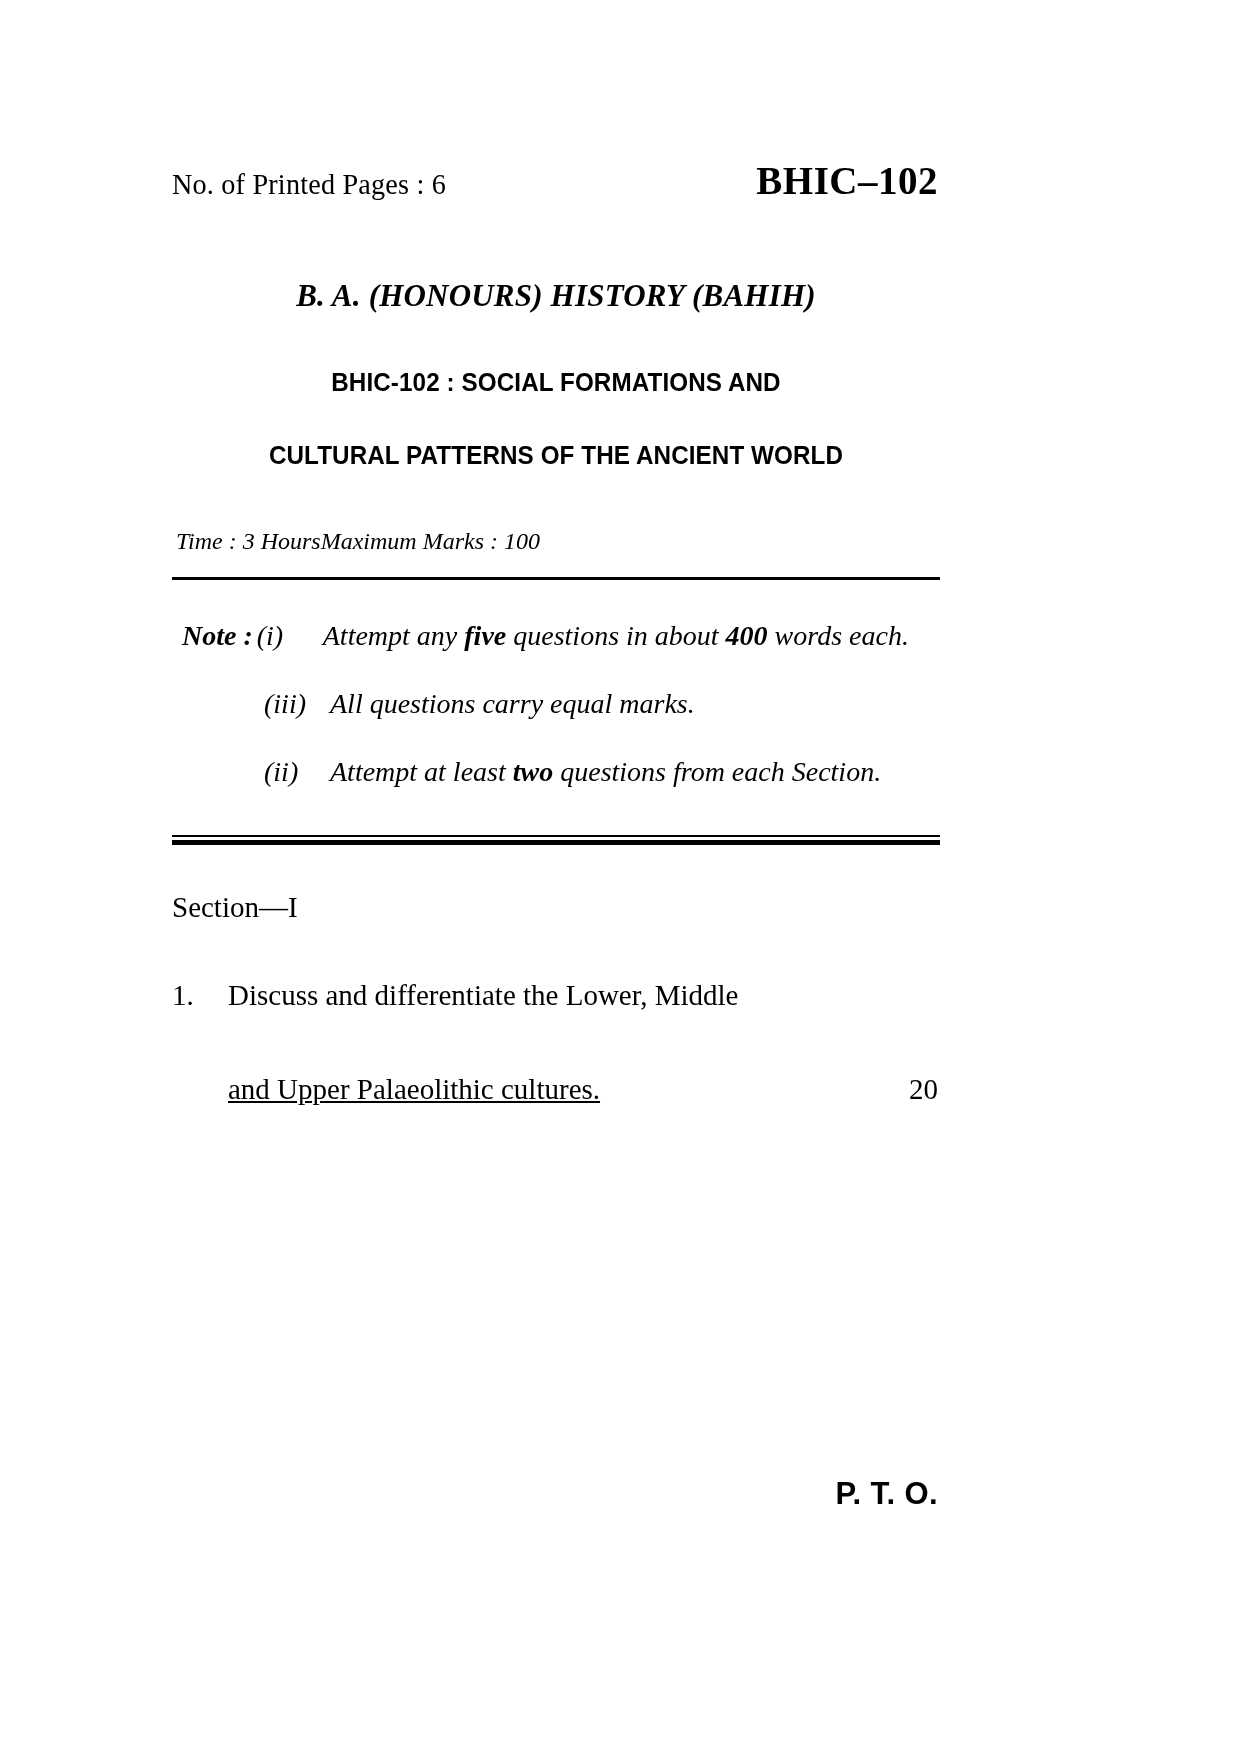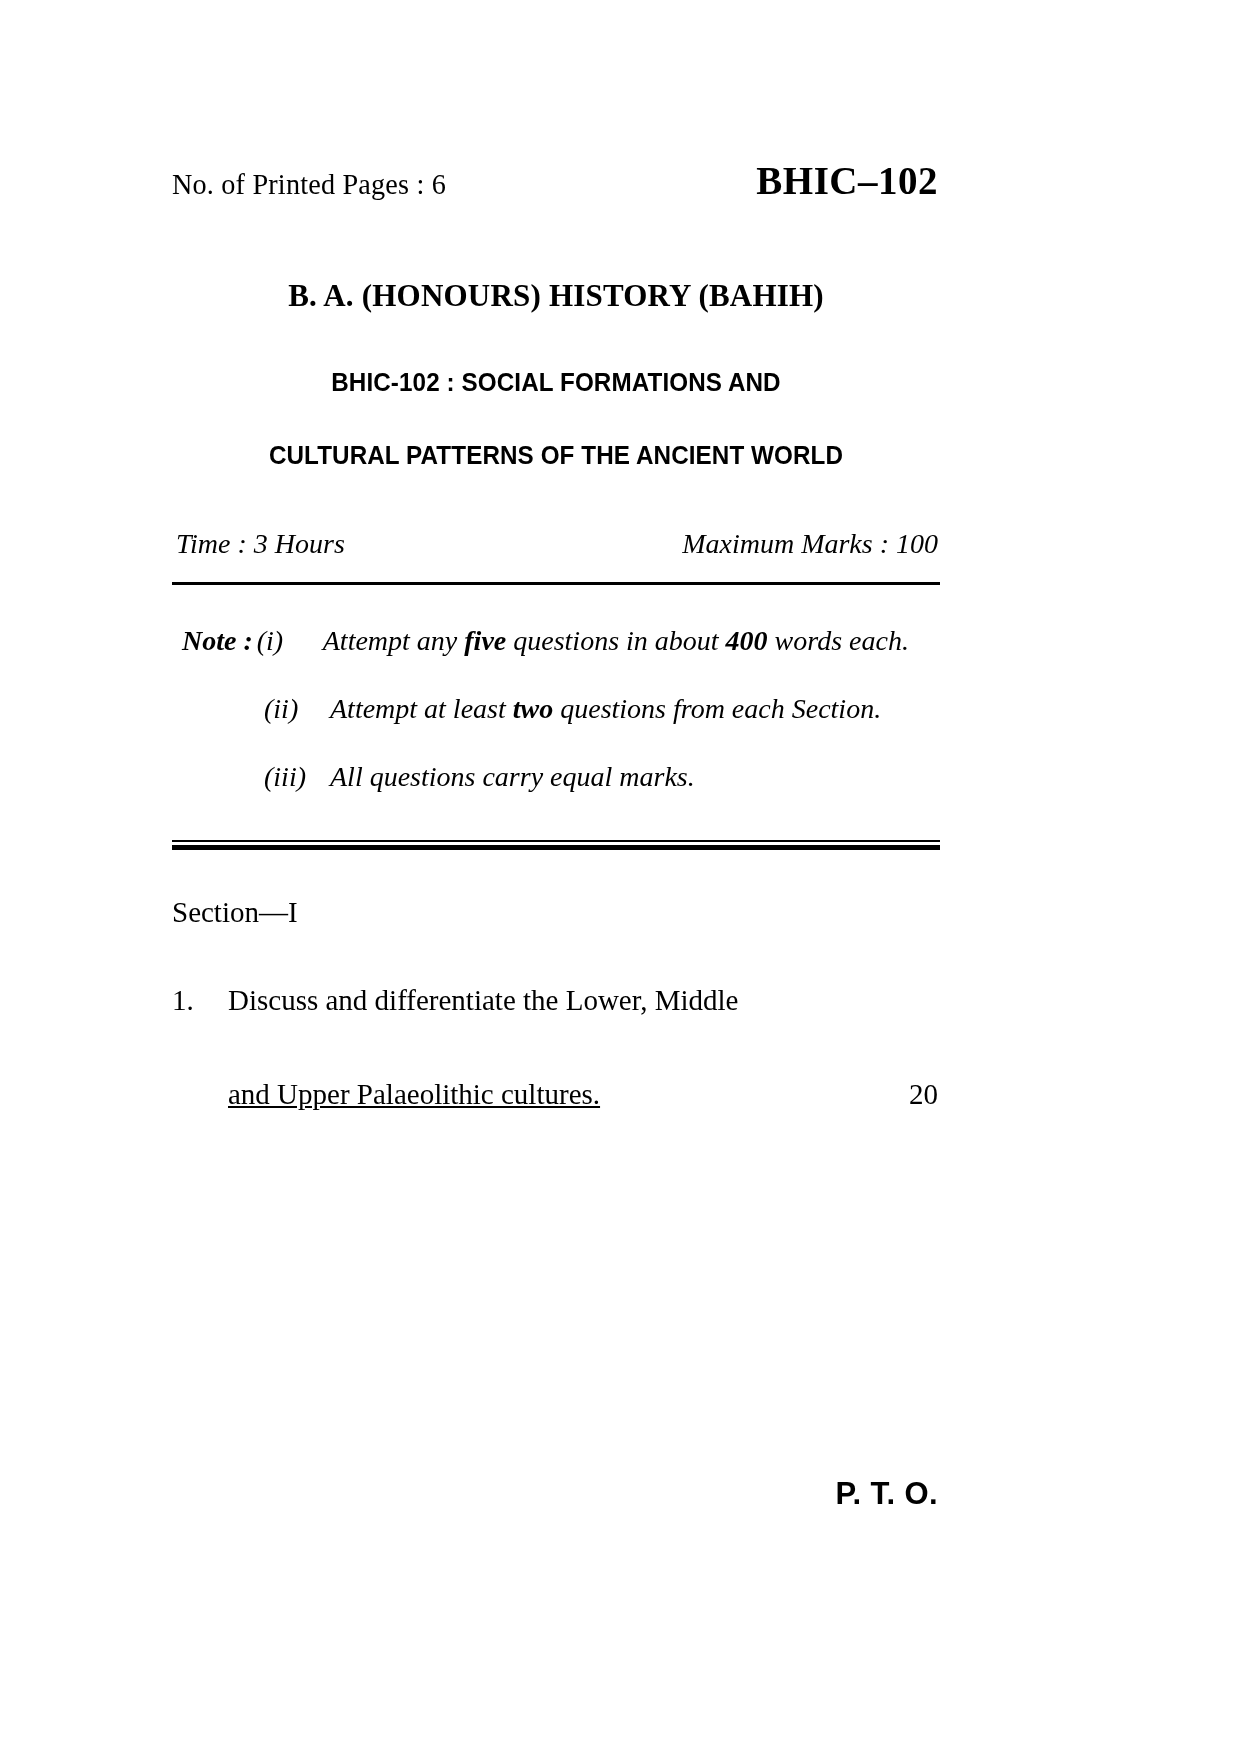--- a/index.html
+++ b/index.html
@@ -49,20 +49,21 @@
     letter-spacing: 0.5px;
     white-space: nowrap;
     padding-right: 2px;
   }
 
   
   .heading {
     text-align: center;
     font-weight: bold;
     white-space: nowrap;
+    font-style: italic;
   }
   .h-degree {
     font-size: 31px;
     margin-top: 60px;
     letter-spacing: 0.2px;
   }
   .h-exam {
     font-size: 31px;
     margin-top: 62px;
   }
@@ -78,24 +79,23 @@
     letter-spacing: 0.1px;
     transform: scaleX(0.95);
     white-space: nowrap;
   }
   .subject-1 { margin-top: 54px; }
   .subject-2 { margin-top: 44px; }
 
   
   .timerow {
     display: flex;
-    justify-content: space-between;
     align-items: baseline;
     font-style: italic;
-    font-size: 28px;
+    font-size: 24px;
     margin-top: 58px;
     padding: 0 2px 0 4px;
   }
   .timerow span { white-space: nowrap; }
 
   .rule-single {
     border-top: 3px solid #000;
     margin-top: 22px;
     width: 100%;
   }
@@ -229,27 +229,27 @@
 
     <div class="note-block">
 
       <div class="note-row">
         <span class="note-label">Note :</span>
         <span class="note-num">(i)</span>
         <span class="note-text"><span>Attempt any </span><b>five</b><span> questions in about </span><b>400</b><span> words each.</span></span>
       </div>
 
       <div class="note-row">
+        <span class="note-num indent">(iii)</span>
+        <span class="note-text nojustify">All questions carry equal marks.</span>
+      </div>
+
+      <div class="note-row">
         <span class="note-num indent">(ii)</span>
         <span class="note-text"><span>Attempt at least </span><b>two</b><span> questions from each Section.</span></span>
-      </div>
-
-      <div class="note-row">
-        <span class="note-num indent">(iii)</span>
-        <span class="note-text nojustify">All questions carry equal marks.</span>
       </div>
 
     </div>
 
     <div class="rule-double">
       <div class="thin"></div>
       <div class="thick"></div>
     </div>
 
     <div class="section-title">Section—I</div>

